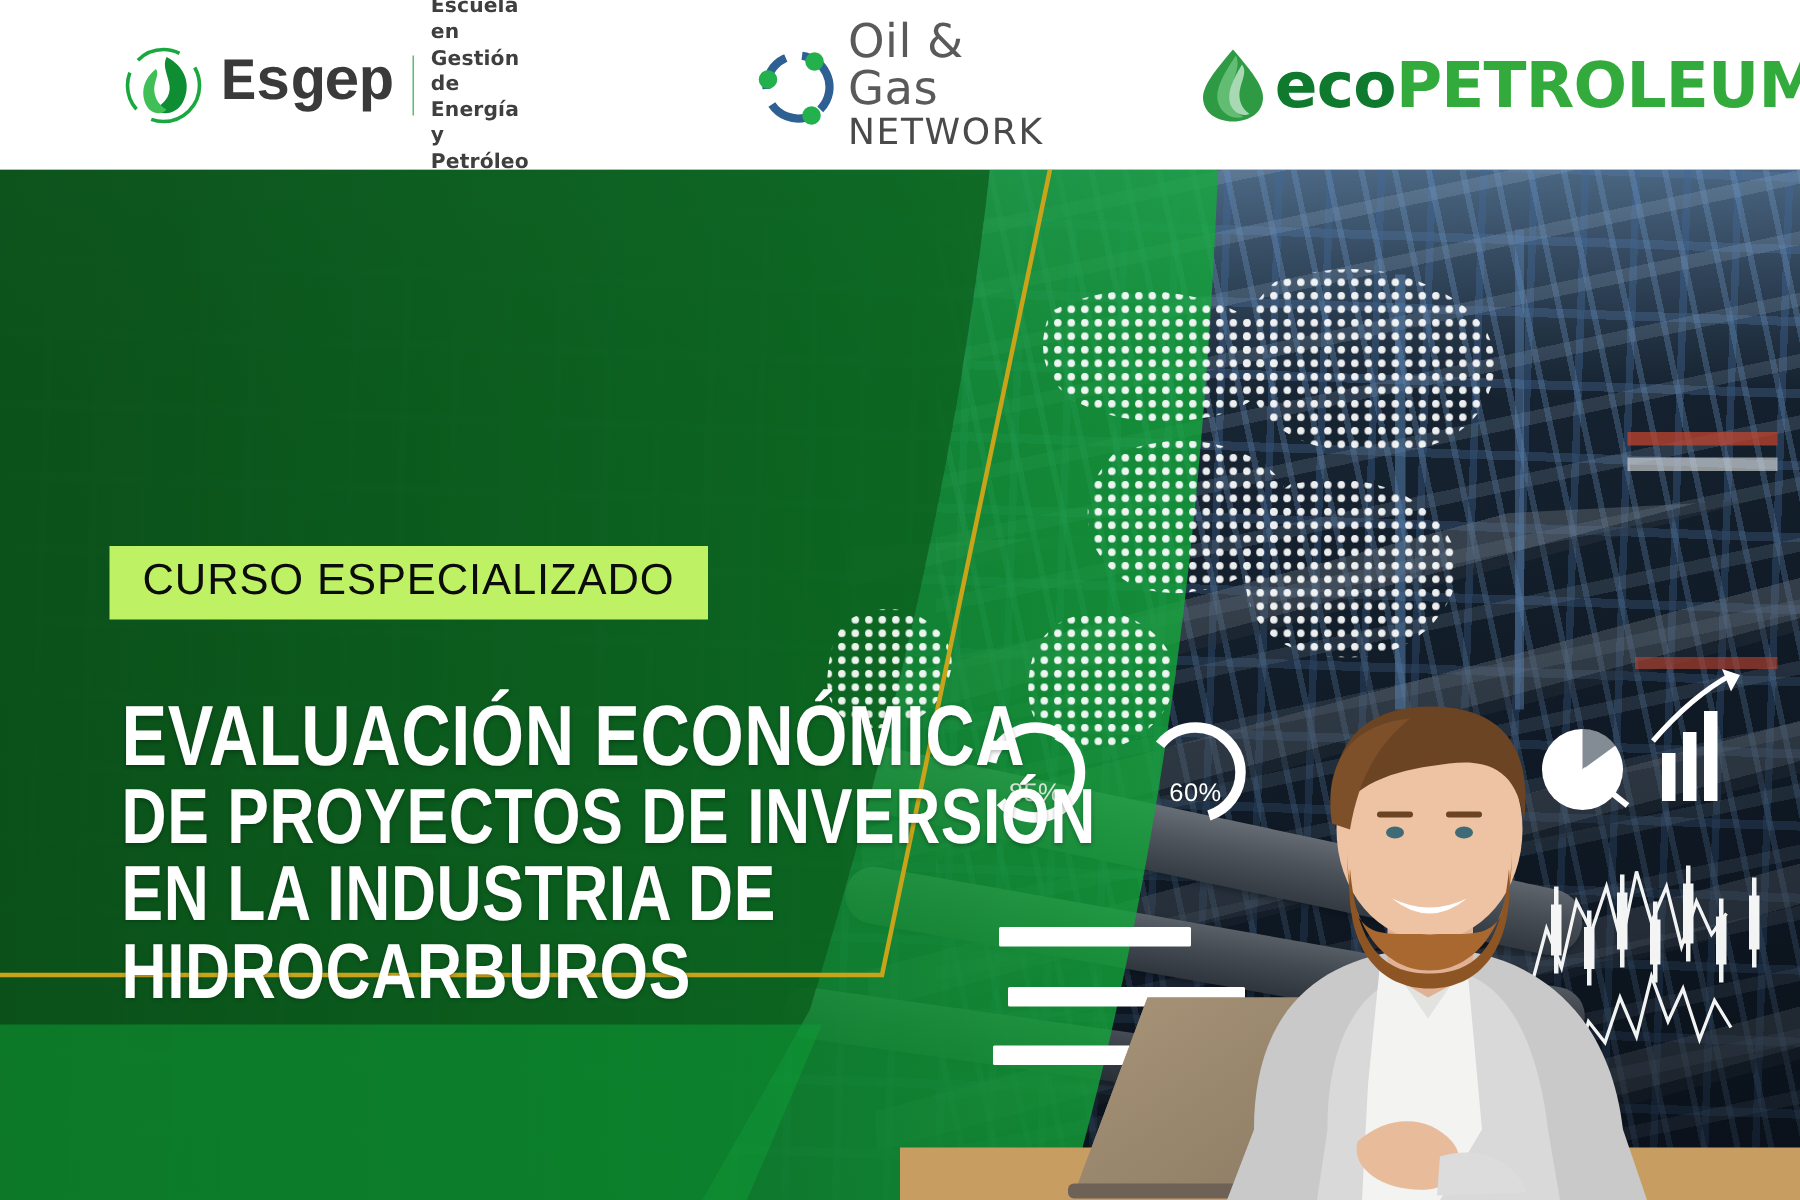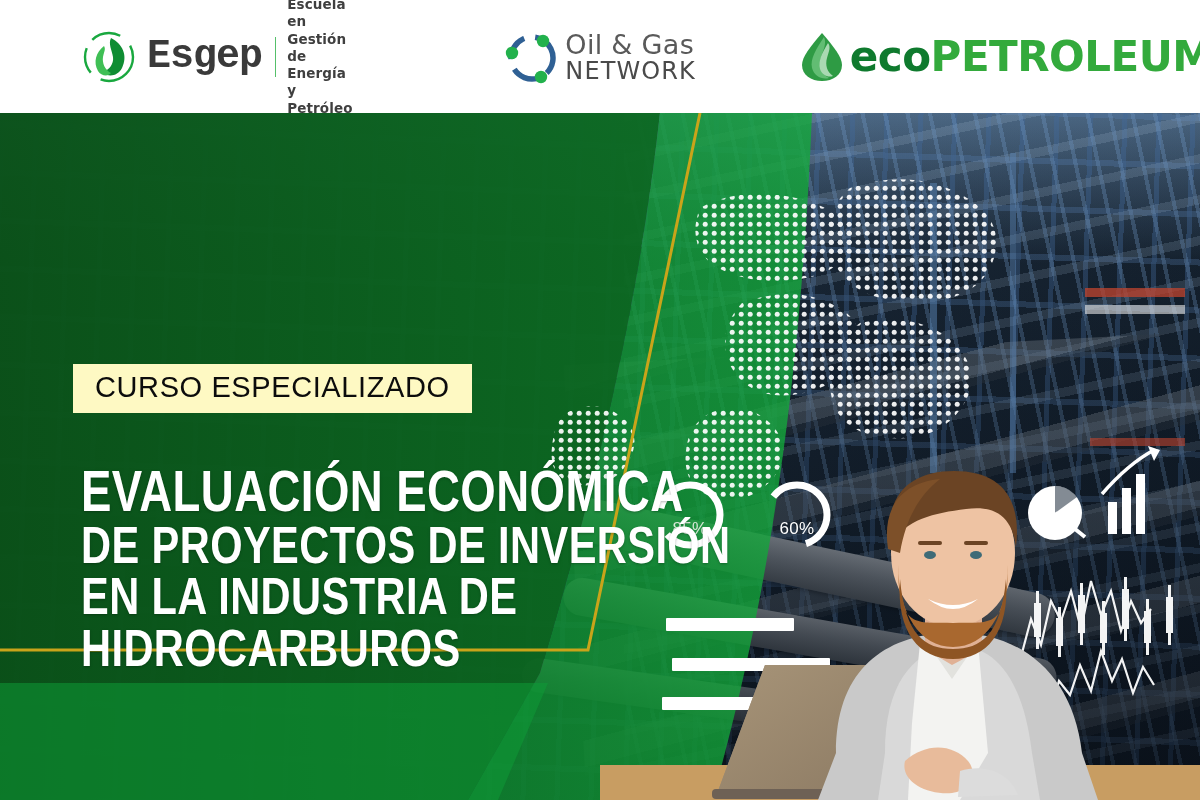--- a/index.html
+++ b/index.html
@@ -43,21 +43,21 @@
   .esgep-sub {
     font-size:13.5px; font-weight:bold; color:#3f3f3f;
     line-height:1.28; letter-spacing:.1px;
     font-family:"DejaVu Sans", sans-serif;
   }
 
   
   .ogn-mark { width:60px; height:60px; position:relative; }
   .ogn-text { margin-left:3px; line-height:1; }
   .ogn-l1 {
-    font-size:27px; color:#5a5a5a; letter-spacing:.3px;
+    font-size:31px; color:#5a5a5a; letter-spacing:.3px;
     font-family:"DejaVu Sans", sans-serif;
   }
   .ogn-l2 {
     font-size:24px; color:#4a4a4a; letter-spacing:1.1px;
     font-family:"DejaVu Sans", sans-serif; margin-top:1px;
   }
 
   
   .ecop-mark { width:44px; height:52px; position:relative; }
   .ecop-word {
@@ -131,21 +131,21 @@
     position:absolute; left:0; top:14px; width:100%; height:100%;
     display:flex; align-items:center; justify-content:center;
     color:#ffffff; font-size:17px; font-weight:500;
     font-family:"Liberation Sans", sans-serif;
     letter-spacing:.3px;
   }
   .gauge.on-green .gauge-label { color:#d8e8d8; }
 
   .badge {
     position:absolute; left:73px; top:251px;
-    background:#fef9c3;
+    background:#bef264;
     padding:9px 22px 11px 22px;
     z-index:32;
   }
   .badge-text {
     font-size:29px; color:#0c0c0c; letter-spacing:.6px;
     font-family:"Liberation Sans", sans-serif; line-height:1;
     white-space:nowrap;
   }
 
   .title-block {

